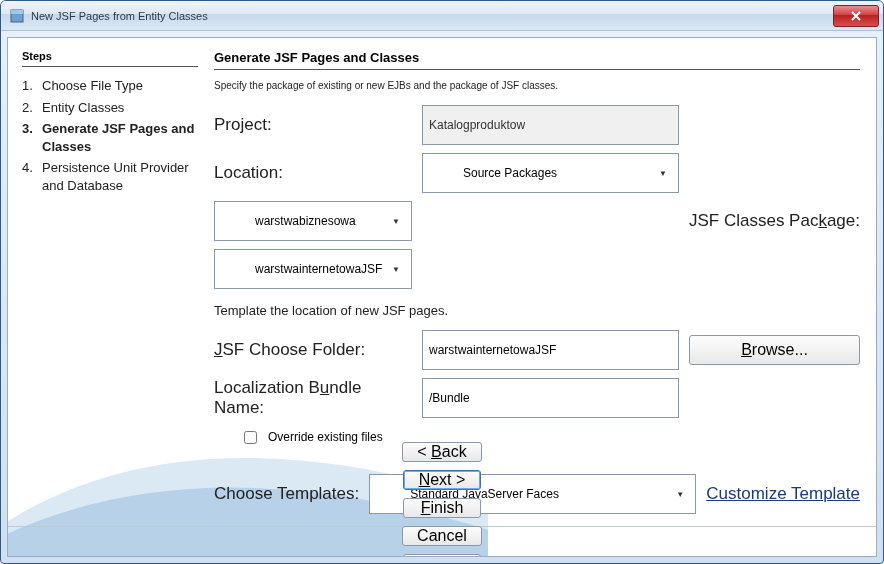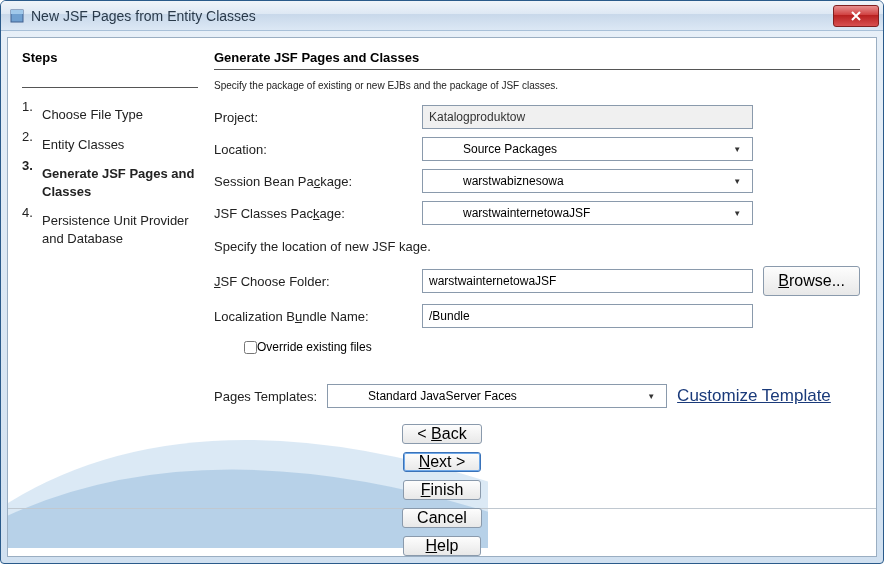--- a/index.html
+++ b/index.html
@@ -19,21 +19,21 @@
   height: 30px;
   background: linear-gradient(to bottom, #f0f4f9 0%, #dde8f4 45%, #c8d8ea 46%, #dce8f5 100%);
   display: flex; align-items: center;
   padding: 0 4px 0 8px;
   border-bottom: 1px solid #a8c0d8;
 }
 .titlebar-icon {
   width: 16px; height: 16px; margin-right: 6px;
   display: inline-block;
 }
-.titlebar-title { color: #2a3a4a; font-size: 14px; flex: 1; }
+.titlebar-title { color: #2a3a4a; font-size: 11px; flex: 1; }
 .close-btn {
   width: 46px; height: 22px;
   background: linear-gradient(to bottom, #e89090 0%, #d04040 45%, #b82020 46%, #d85050 100%);
   border: 1px solid #802020;
   border-radius: 3px;
   color: #fff; font-weight: bold; font-size: 11px;
   display: flex; align-items: center; justify-content: center;
   cursor: pointer;
 }
 
@@ -58,52 +58,52 @@
   pointer-events: none;
   z-index: 0;
 }
 
 .steps-col {
   width: 198px;
   padding: 12px 8px 12px 14px;
   z-index: 1;
 }
 .steps-title {
-  font-weight: bold; font-size: 13px;
+  font-weight: bold; font-size: 11px;
   border-bottom: 1px solid #555;
-  padding-bottom: 22px; margin-bottom: 8px;
+  padding-bottom: 4px; margin-bottom: 8px;
 }
 .steps-list { list-style: none; }
 .steps-list li {
   display: flex; padding: 2px 0;
   font-size: 13px; color: #222;
   line-height: 1.35;
 }
 .step-num { width: 20px; flex-shrink: 0; }
-.step-label { flex: 1; margin-top: 8px; }
+.step-label { flex: 1; }
 .steps-list li.active .step-num,
 .steps-list li.active .step-label { font-weight: bold; }
 
 .main-col {
   flex: 1; padding: 12px 16px 12px 8px;
   z-index: 1;
 }
 .panel-title {
   font-weight: bold; font-size: 13px;
   border-bottom: 1px solid #555;
   padding-bottom: 4px; margin-bottom: 10px;
 }
 .description { font-size: 10px; color: #222; margin-bottom: 14px; }
 
 .form-grid { display: grid; grid-template-columns: 198px 1fr auto; gap: 8px 10px; align-items: center; }
-.form-label { font-size: 13px; color: #222; }
+.form-label { font-size: 17px; color: #222; }
 .form-label u { text-decoration: underline; }
 
 .text-input, .combo {
-  height: 24px; border: 1px solid #8a9aac;
+  height: 40px; border: 1px solid #8a9aac;
   background: #fff; padding: 0 6px;
   font-family: inherit; font-size: 12px;
   width: 100%;
 }
 .text-input.readonly { background: #f0f0f0; color: #333; }
 .combo {
   display: flex; align-items: center; justify-content: space-between;
   cursor: pointer;
   padding-left: 40px;
 }
@@ -118,21 +118,21 @@
 .browse-btn, .footer-btn {
   height: 30px; padding: 0 14px;
   background: linear-gradient(to bottom, #fdfdfd, #e8e8e8);
   border: 1px solid #8a9aac; border-radius: 3px;
   font-family: inherit; font-size: 16px;
   cursor: pointer;
 }
 .browse-btn { min-width: 90px; }
 .section-label { font-size: 13px; color: #222; grid-column: 1 / 4; margin: 6px 0 4px; }
 
-.checkbox-row { grid-column: 1 / 4; display: flex; align-items: flex-end; gap: 0; padding-left: 30px; margin-top: 4px; }
+.checkbox-row { grid-column: 1 / 4; display: flex; align-items: flex-end; gap: 11px; padding-left: 30px; margin-top: 4px; }
 .checkbox-row input { width: 13px; height: 13px; }
 
 .templates-row { grid-column: 1 / 4; display: flex; align-items: center; gap: 10px; margin-top: 22px; }
 .templates-row .form-label { width: auto; }
 .templates-row .combo { flex: 1; max-width: 340px; }
 .link { color: #1a3a7a; text-decoration: underline; cursor: pointer; font-size: 17px; }
 
 .footer {
   height: 48px;
   border-top: 1px solid #c0c8d0;
@@ -211,51 +211,50 @@
           <input class="text-input readonly" readonly="" value="Katalogproduktow" style="">
           <span></span>
 
           <div class="form-label">Location:</div>
           <div class="combo">
             <span class="combo-text">Source Packages</span>
             <span class="combo-arrow">▼</span>
           </div>
           <span></span>
 
-          <div class="form-label"><span>Session Bean Pa</span><u>c</u><span>kage:</span></div>
           <div class="combo">
             <span class="combo-text">warstwabiznesowa</span>
             <span class="combo-arrow">▼</span>
           </div>
           <span></span>
 
           <div class="form-label"><span>JSF Classes Pac</span><u>k</u><span>age:</span></div>
           <div class="combo">
             <span class="combo-text">warstwainternetowaJSF</span>
             <span class="combo-arrow">▼</span>
           </div>
           <span></span>
 
-          <div class="section-label">Specify the location of new JSF kage.</div>
+          <div class="section-label">Template the location of new JSF pages.</div>
 
           <div class="form-label"><u>J</u><span>SF Choose Folder:</span></div>
           <input class="text-input" value="warstwainternetowaJSF" style="">
           <button class="browse-btn"><u>B</u><span>rowse...</span></button>
 
           <div class="form-label"><span>Localization B</span><u>u</u><span>ndle Name:</span></div>
           <input class="text-input" value="/Bundle" style="">
           <span></span>
 
           <div class="checkbox-row">
             <input type="checkbox" style="">
             <span>Override existing files</span>
           </div>
 
           <div class="templates-row">
-            <span class="form-label">Pages Templates:</span>
+            <span class="form-label">Choose Templates:</span>
             <div class="combo">
               <span class="combo-text">Standard JavaServer Faces</span>
               <span class="combo-arrow">▼</span>
             </div>
             <span class="link">Customize Template</span>
           </div>
 
         </div>
       </div>
     </div>

